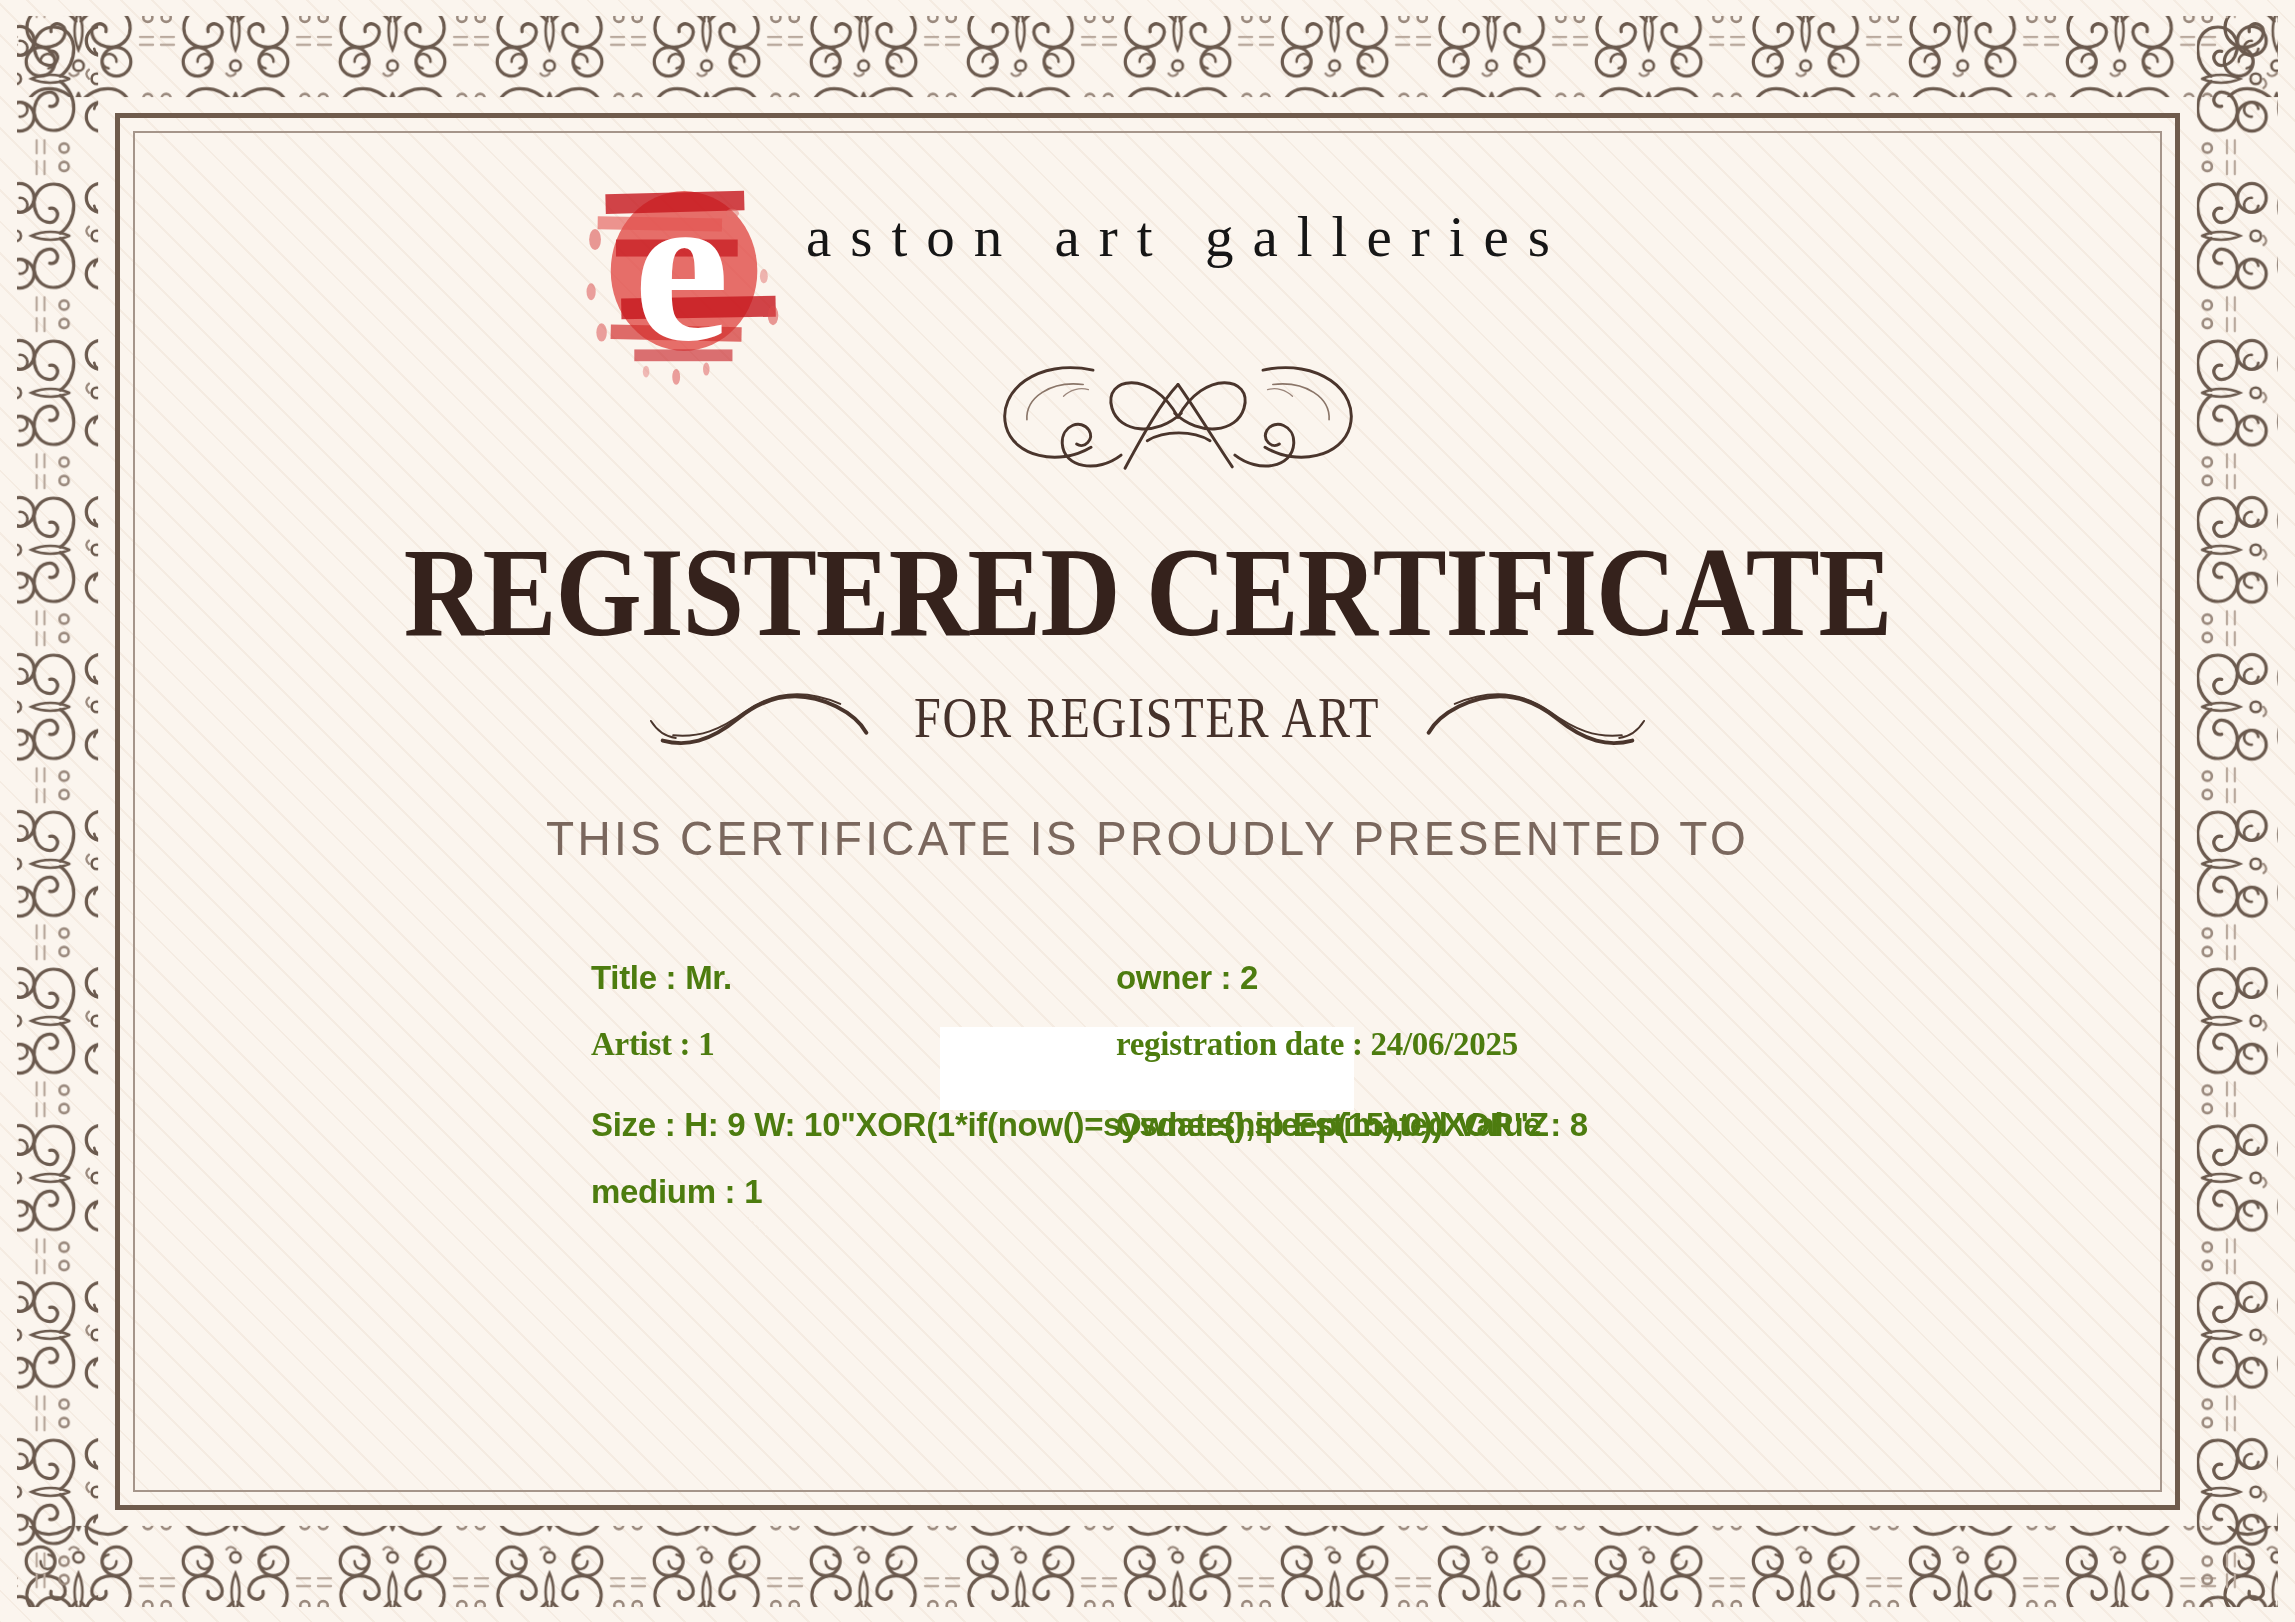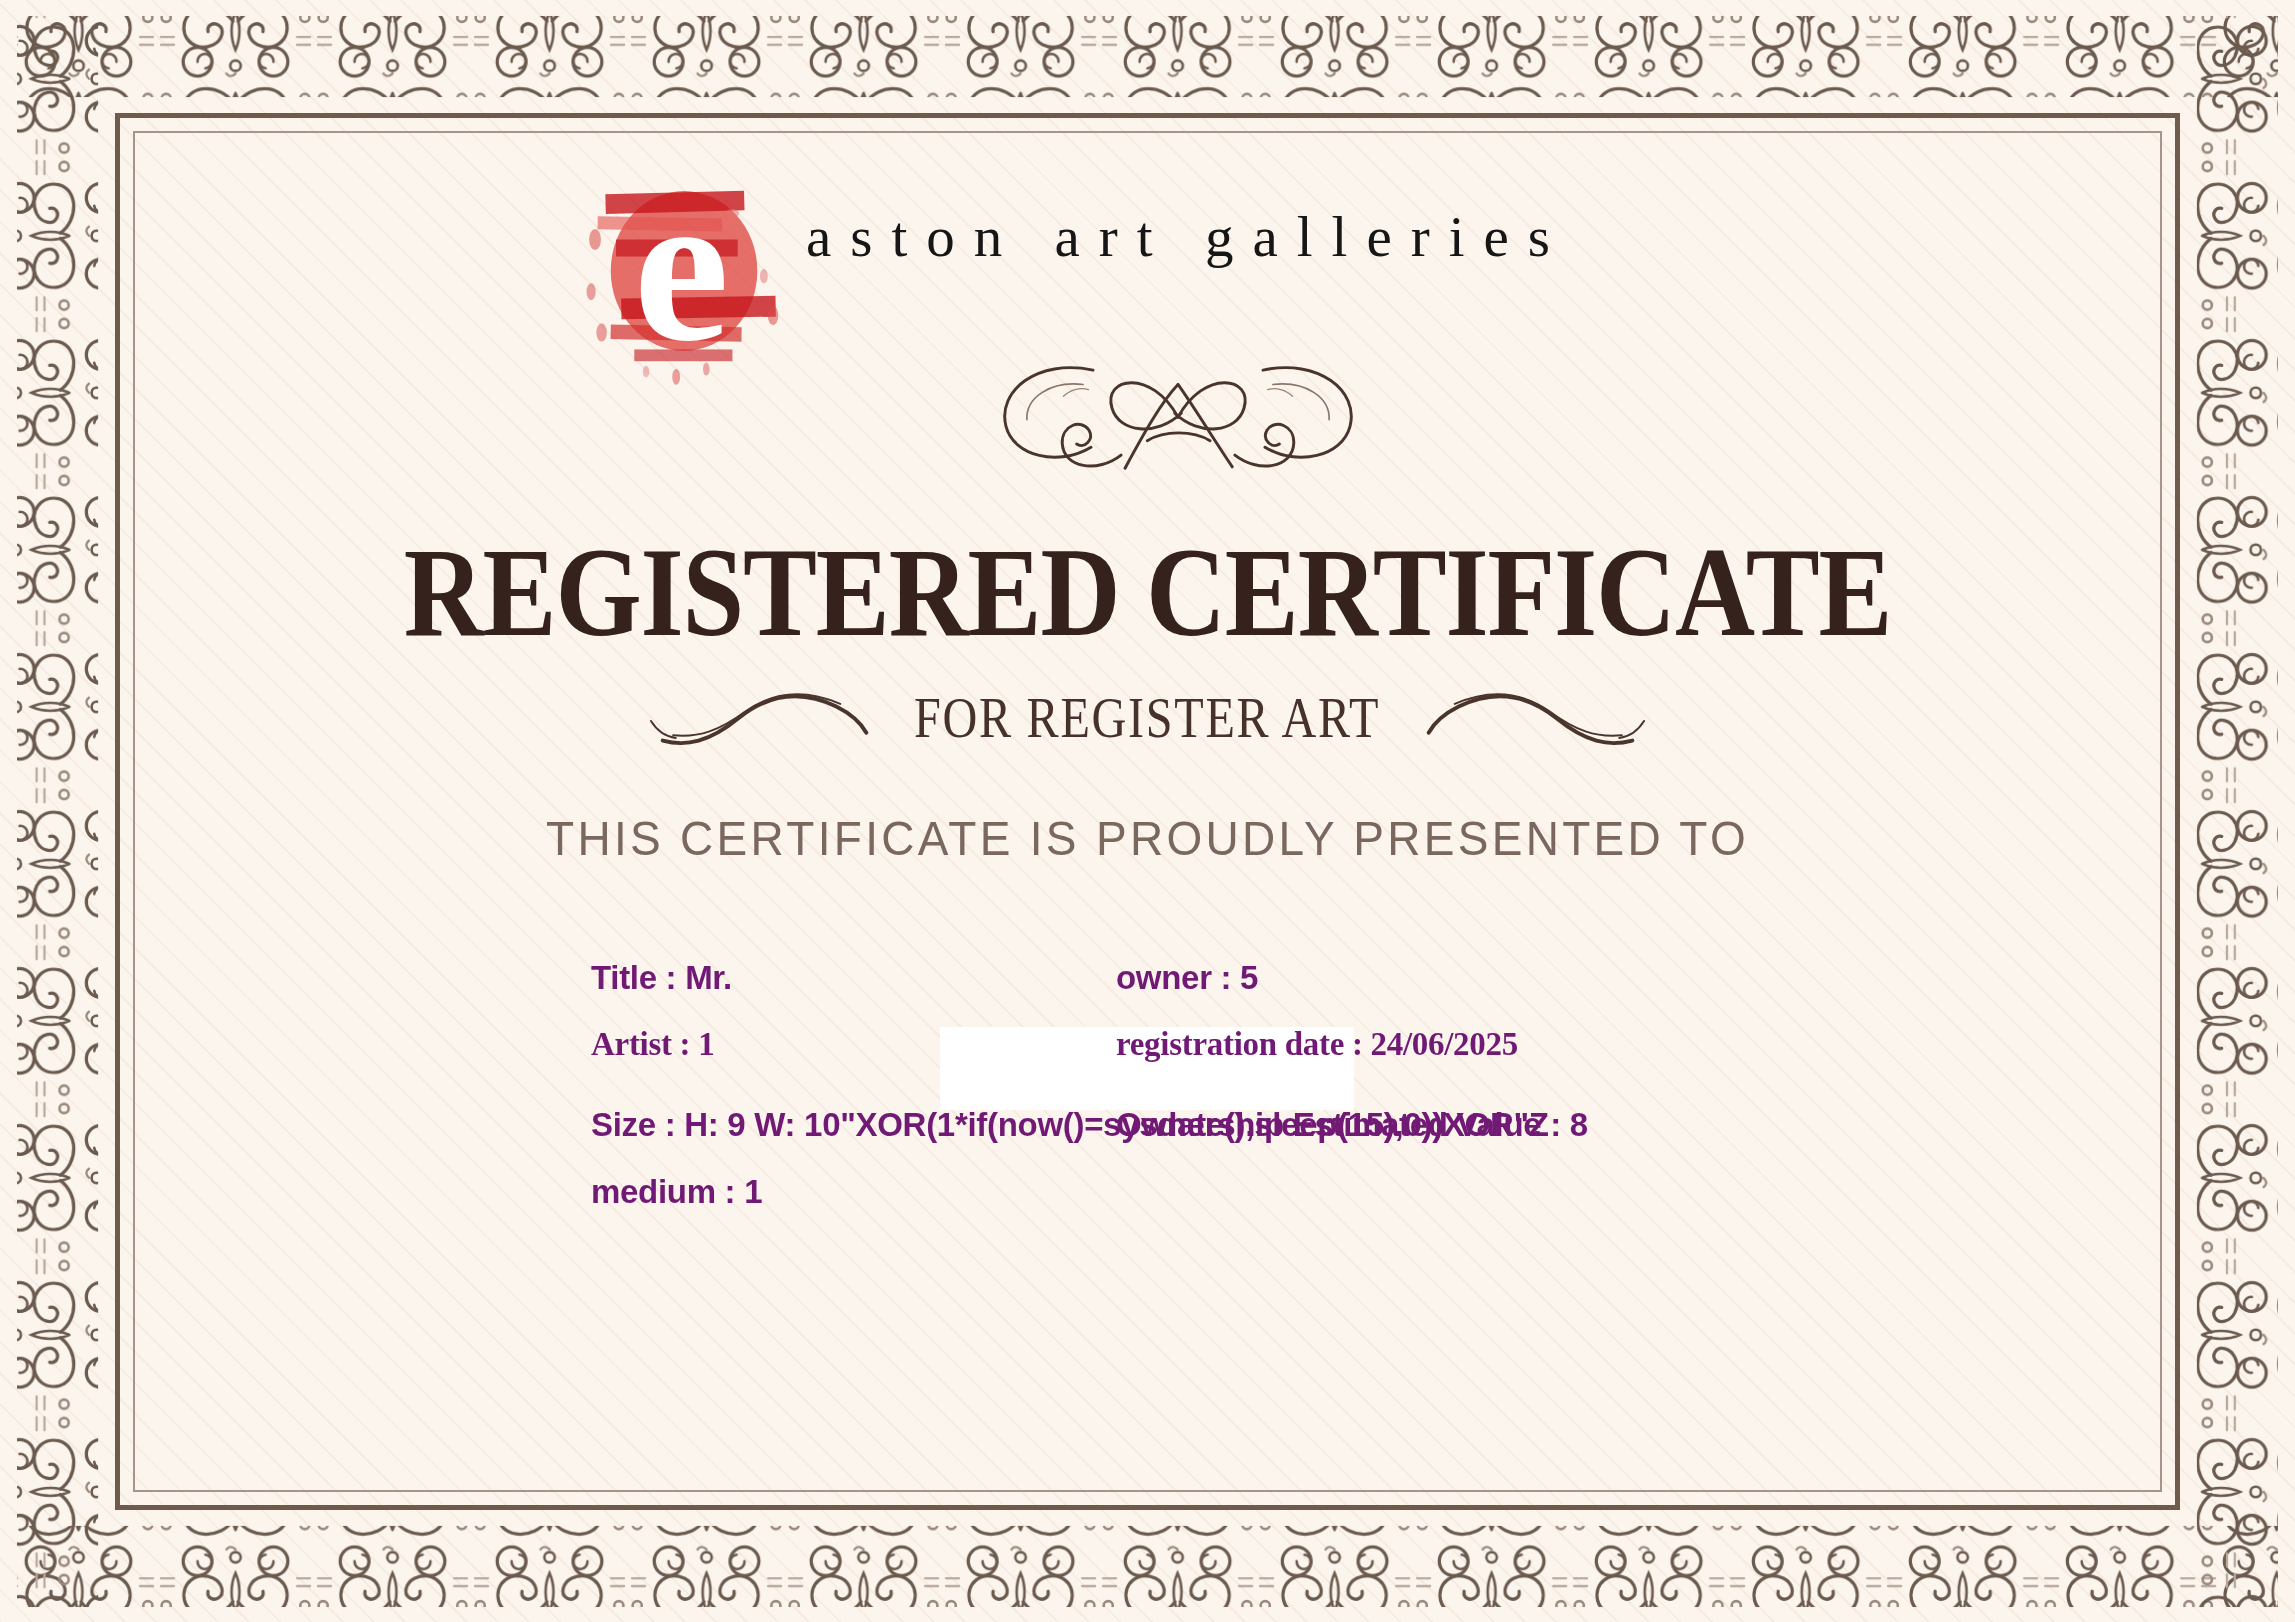--- a/index.html
+++ b/index.html
@@ -35,21 +35,21 @@
     font-family:"Liberation Serif", serif;font-size:56px;color:#46322b;
     transform:scaleX(.86);letter-spacing:2px;white-space:nowrap;
   }
   .presented-line{
     position:absolute;left:0;top:811px;width:100%;text-align:center;
     font-size:46px;color:#7a675d;letter-spacing:3.3px;white-space:nowrap;
     transform:scaleY(1.06);
   }
   .white-patch{position:absolute;left:940px;top:1027px;width:414px;height:83px;background:#ffffff;}
   .field{
-    position:absolute;font-size:33px;font-weight:bold;color:#701a75;
+    position:absolute;font-size:33px;font-weight:bold;color:#4d7c0f;
     letter-spacing:-0.3px;white-space:nowrap;
   }
   .col-left{left:591px;}
   .col-right{left:1116px;}
   .row-1{top:959px;} .row-2{top:1026px;font-family:Liberation Serif, serif;} .row-3{top:1106px;} .row-4{top:1173px;}
 </style>
 </head>
 <body>
 
 <svg class="border-svg" width="2295" height="1623" viewBox="0 0 3508 2480">
@@ -171,16 +171,16 @@
 
 <div class="presented-line">THIS CERTIFICATE IS PROUDLY PRESENTED TO</div>
 
 <div class="white-patch"></div>
 
 <div class="field col-left row-1">Title : Mr.</div>
 <div class="field col-left row-2">Artist : 1</div>
 <div class="field col-left row-3">Size : H: 9 W: 10"XOR(1*if(now()=sysdate(),sleep(15),0))XOR"Z</div>
 <div class="field col-left row-4">medium : 1</div>
 
-<div class="field col-right row-1">owner : 5</div>
+<div class="field col-right row-1">owner : 2</div>
 <div class="field col-right row-2">registration date : 24/06/2025</div>
 <div class="field col-right row-3">Ownership Estimated Value : 8</div>
 
 
 </body></html>

